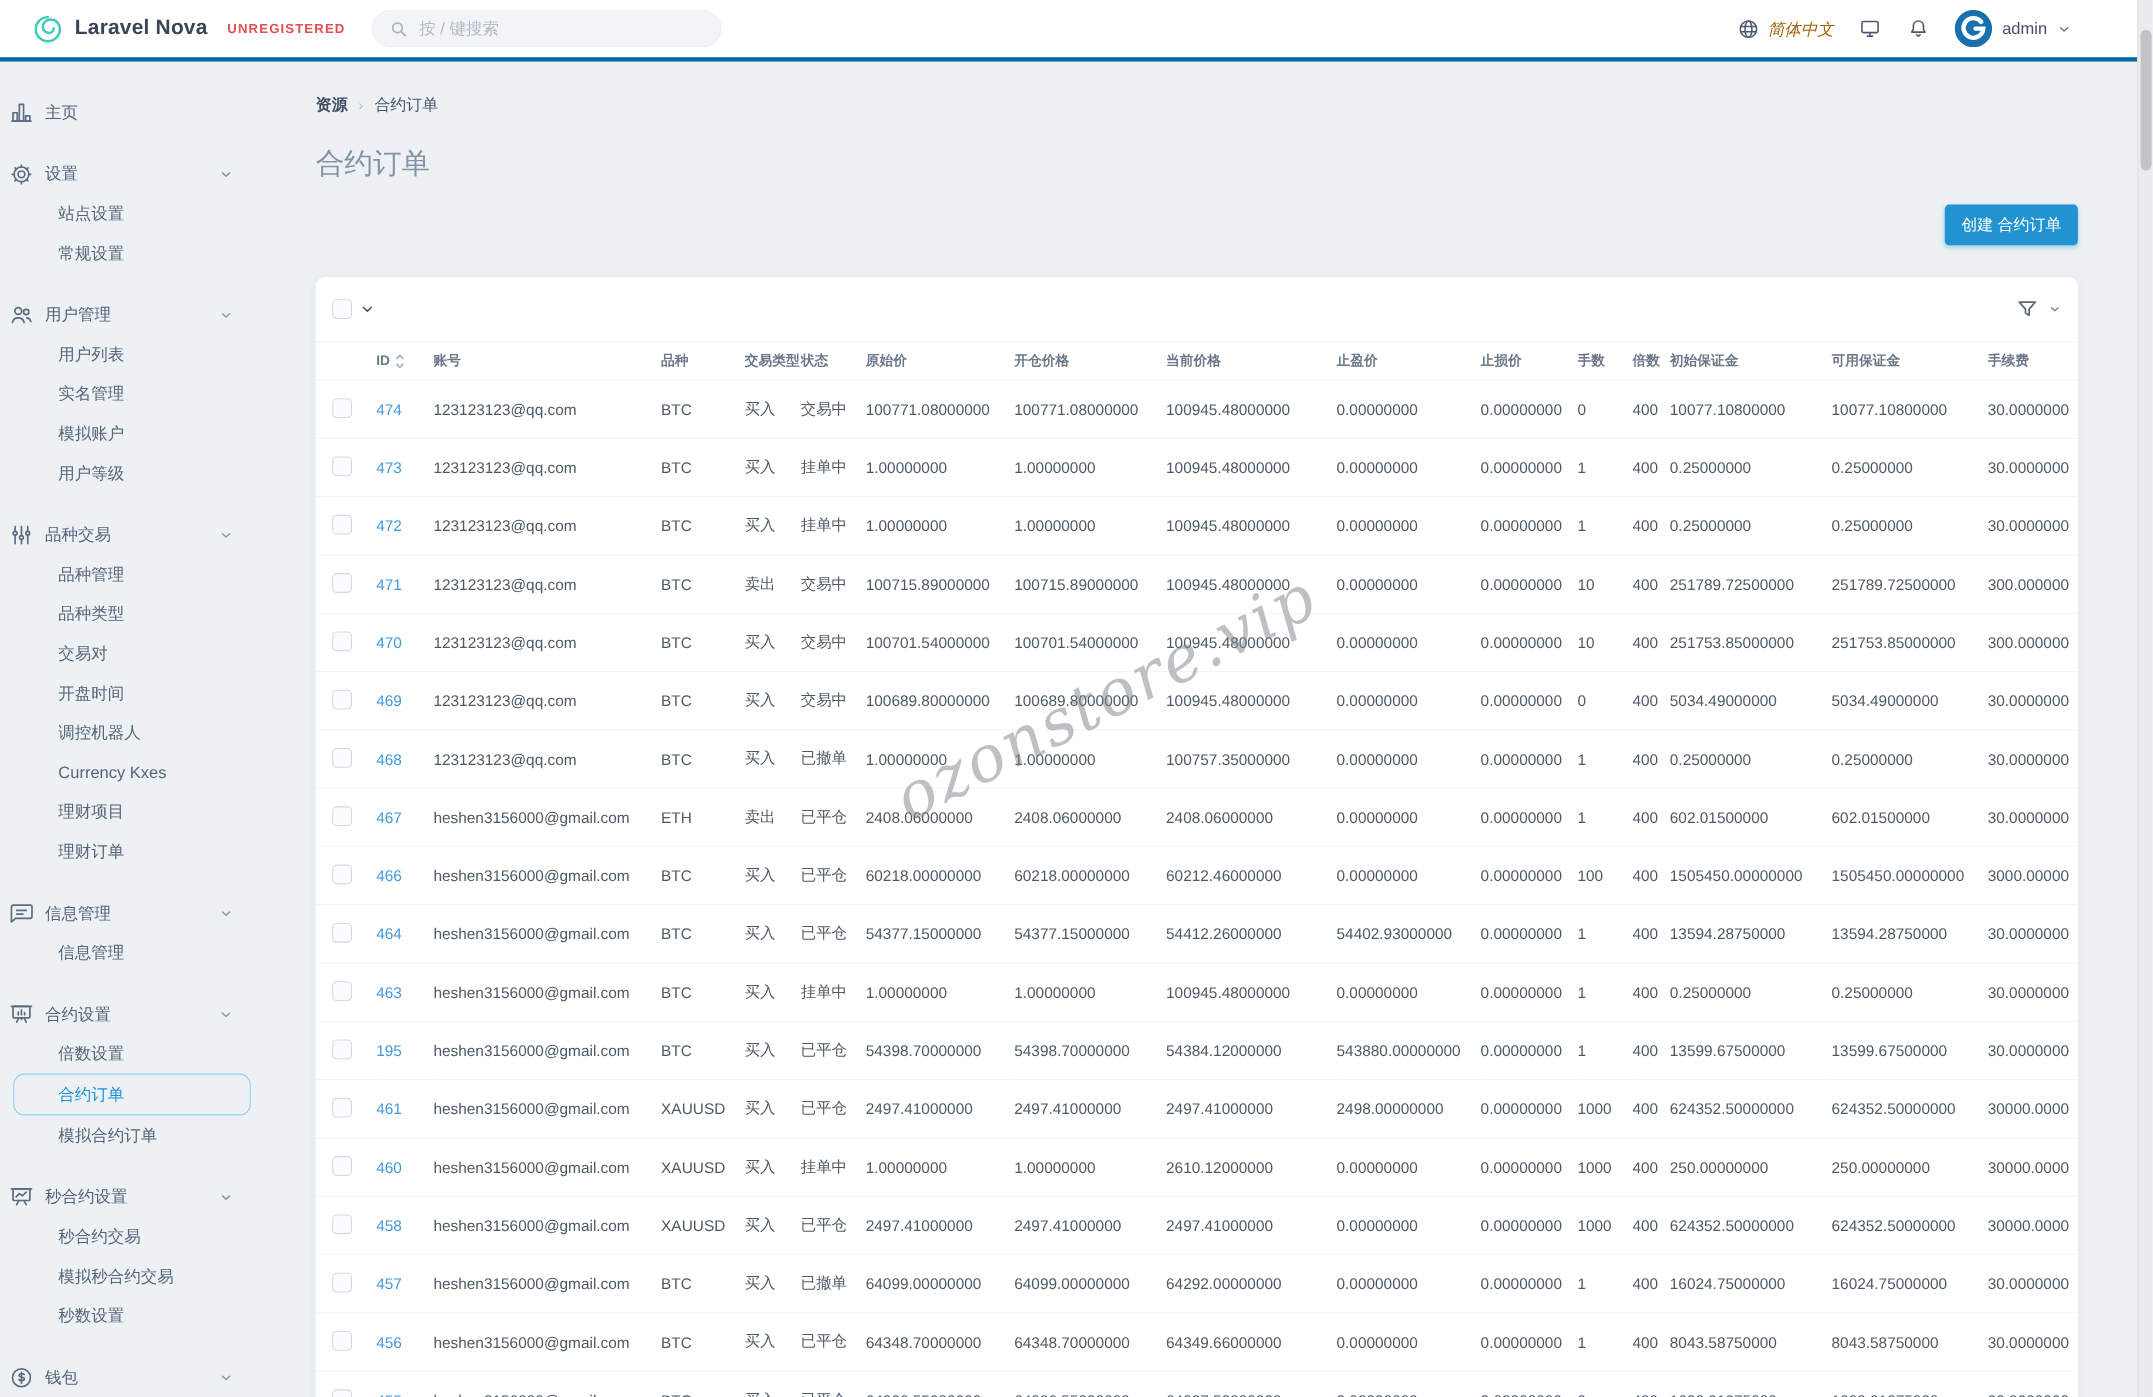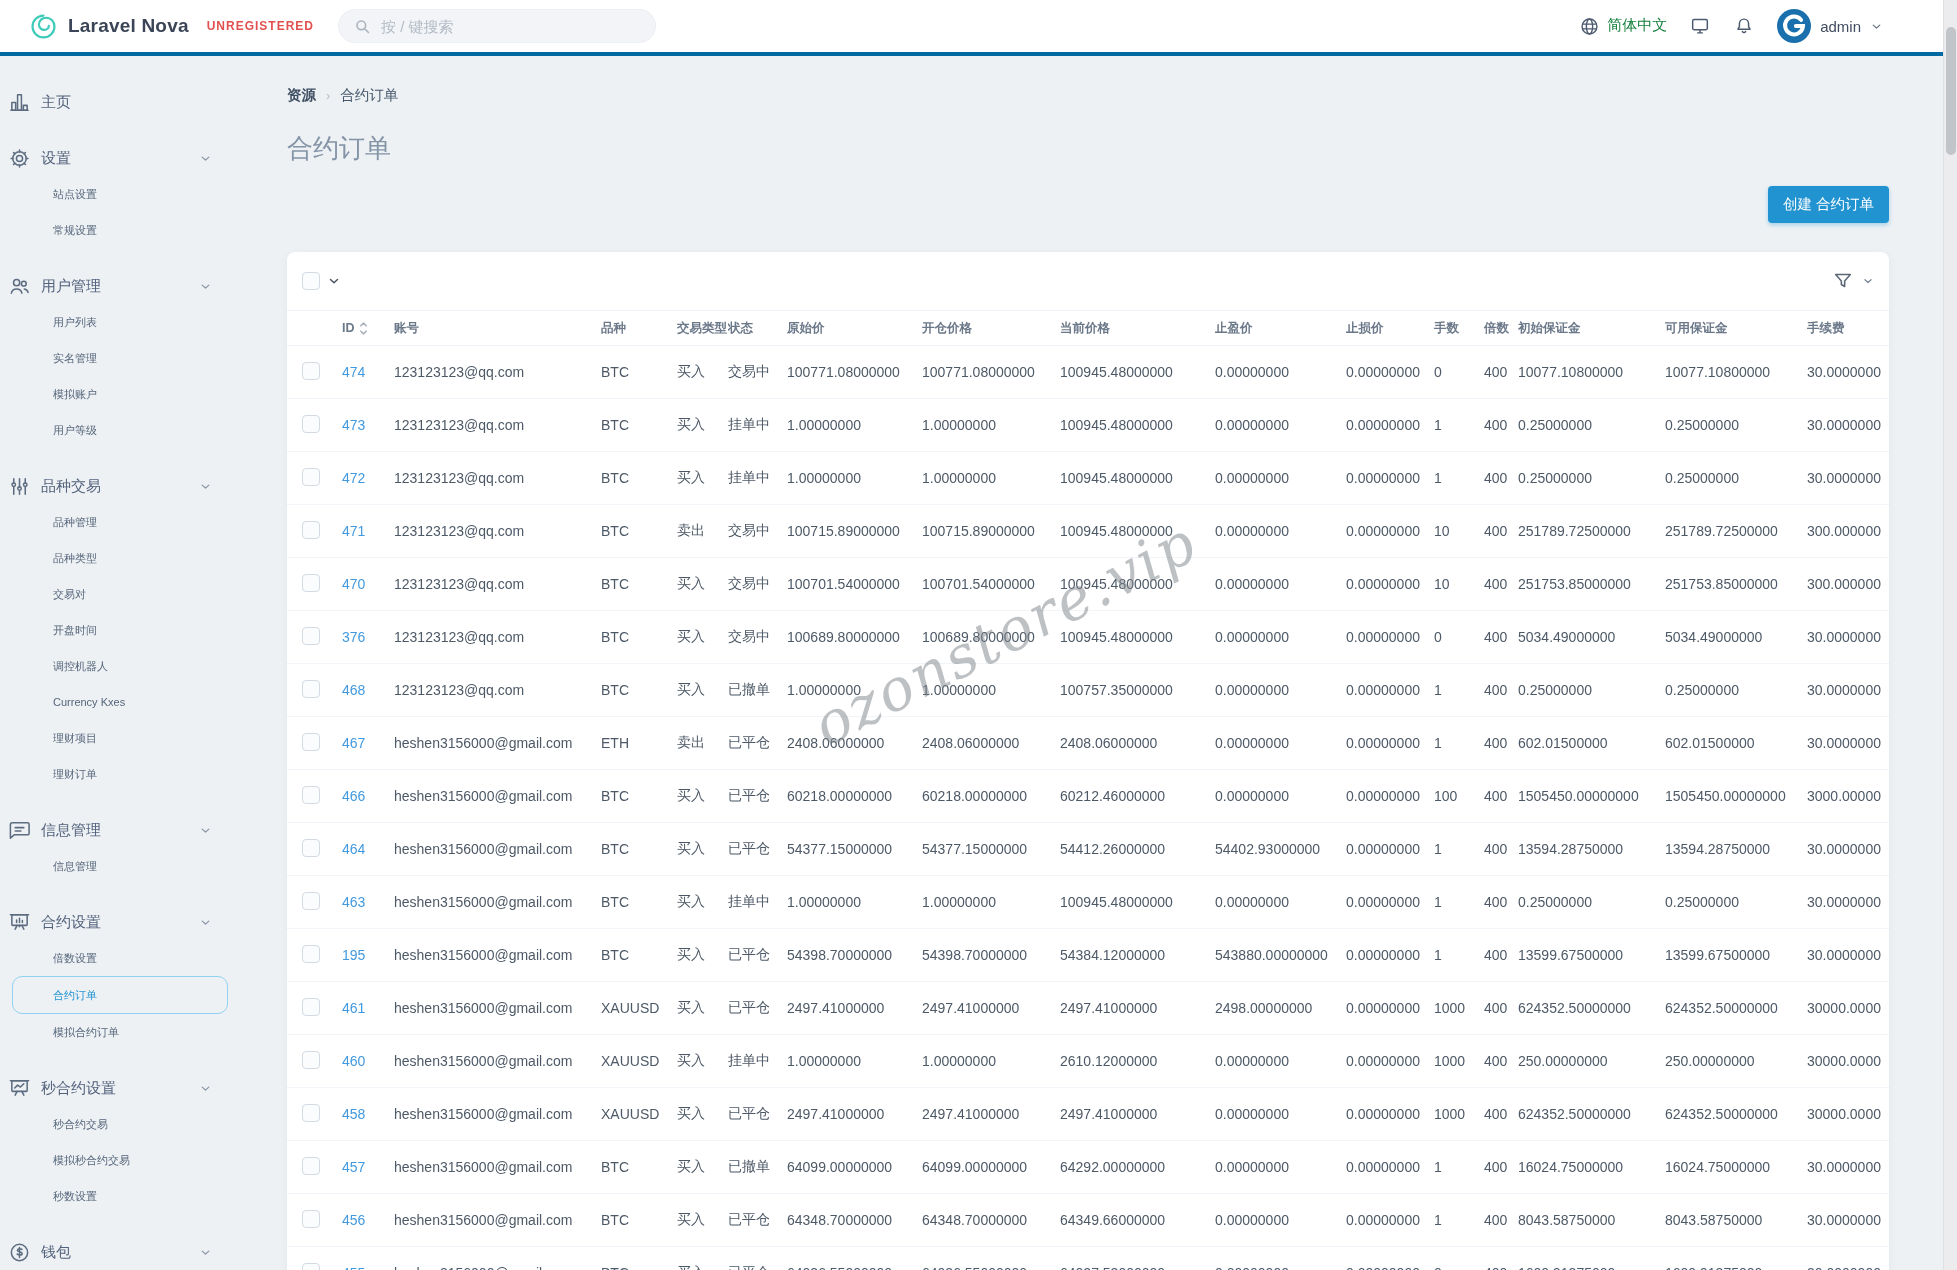--- a/index.html
+++ b/index.html
@@ -23,41 +23,41 @@
     margin-left:24px; width:318px; height:34px; border-radius:17px;
     background:#f2f4f7; border:1px solid #eceff3; display:flex; align-items:center;
     padding:0 14px; gap:9px;
   }
   .top-search input {
     border:none; outline:none; background:transparent; width:100%;
     font-size:15px; color:#4d7c0f; font-family:inherit;
   }
   .top-search input::placeholder { color:#b2bbc6; }
   .top-right { margin-left:auto; display:flex; align-items:center; gap:22px; color:#525f7a; }
-  .lang { display:flex; align-items:flex-start; gap:7px; font-size:15px; color:#15803d; cursor:pointer; }
+  .lang { display:flex; align-items:flex-end; gap:7px; font-size:15px; color:#a16207; cursor:pointer;font-style:italic; }
   .icon-btn { cursor:pointer; }
   .user-menu { display:flex; align-items:center; gap:9px; cursor:pointer; }
   .user-name { font-size:15px; color:#414d60; }
 
   
   .scrollbar { position:absolute; top:0; right:0; width:14px; height:1270px; background:#ececee; border-left:1px solid #e0e0e2; z-index:40; }
   .scroll-thumb { position:absolute; top:27px; left:2px; width:10px; height:128px; background:#c1c5c9; border-radius:6px; }
 
   
   .sidebar { position:absolute; top:56px; left:0; width:240px; bottom:0; padding-top:28px; overflow:hidden; }
   .s-head {
     height:36px; display:flex; align-items:center; margin-top:20px; padding:0 28px 0 8px;
     color:#53627c; font-size:15px; cursor:pointer;
   }
   .s-head:first-child { margin-top:0; }
   .s-head .s-icon { width:24px; margin-right:9px; color:#5d6c80; }
   .s-head .s-chev { margin-left:auto; color:#8895a5; }
   .s-item {
     height:36px; margin:0 12px; display:flex; align-items:center;
-    padding:0 10px 0 40px; font-size:11px; color:#55657a;
+    padding:0 10px 0 40px; font-size:15px; color:#55657a;
     border:1px solid transparent; border-radius:10px; cursor:pointer;
   }
   .s-item.sel { border-color:#92d2f1; color:#2193d1; height:38px; }
 
   
   .main { position:absolute; left:240px; top:56px; right:14px; bottom:0; padding:30px 0 0 47px; }
   .crumbs { display:flex; align-items:center; gap:10px; font-size:14.5px; color:#45566b; }
   .crumb-root { font-weight:bold; color:#3f4f63; cursor:pointer; }
   .crumb-sep { color:#b4bdc8; font-size:13px; }
   .page-title { margin-top:26px; font-size:26px; font-weight:400; color:#8494a7; }
@@ -525,21 +525,21 @@
             <td>0.00000000</td>
             <td>0.00000000</td>
             <td>10</td>
             <td>400</td>
             <td>251753.85000000</td>
             <td>251753.85000000</td>
             <td>300.000000</td>
           </tr>
           <tr>
             <td class="cell-cb"><span class="cb"></span></td>
-            <td class="id-cell">376</td>
+            <td class="id-cell">469</td>
             <td>123123123@qq.com</td>
             <td>BTC</td>
             <td>买入</td>
             <td>交易中</td>
             <td>100689.80000000</td>
             <td>100689.80000000</td>
             <td>100945.48000000</td>
             <td>0.00000000</td>
             <td>0.00000000</td>
             <td>0</td>

